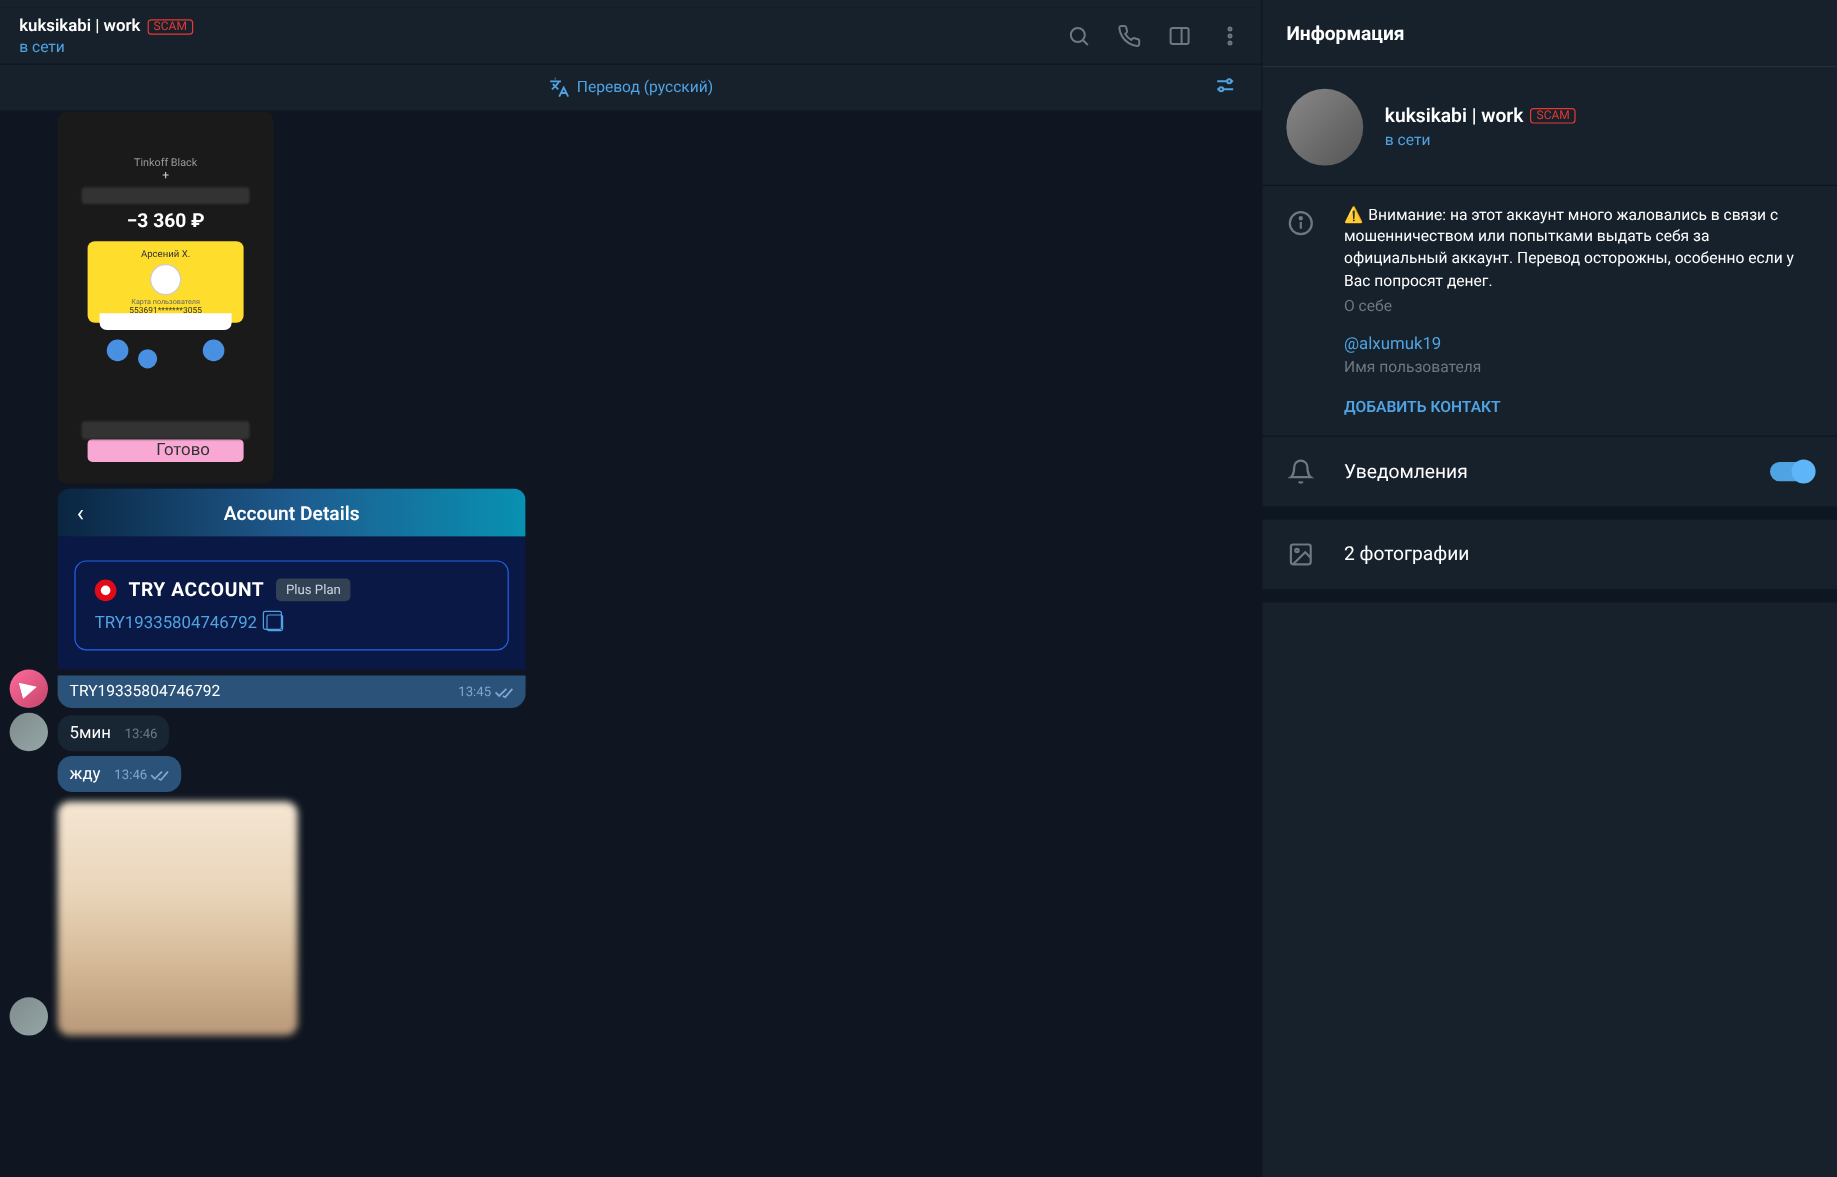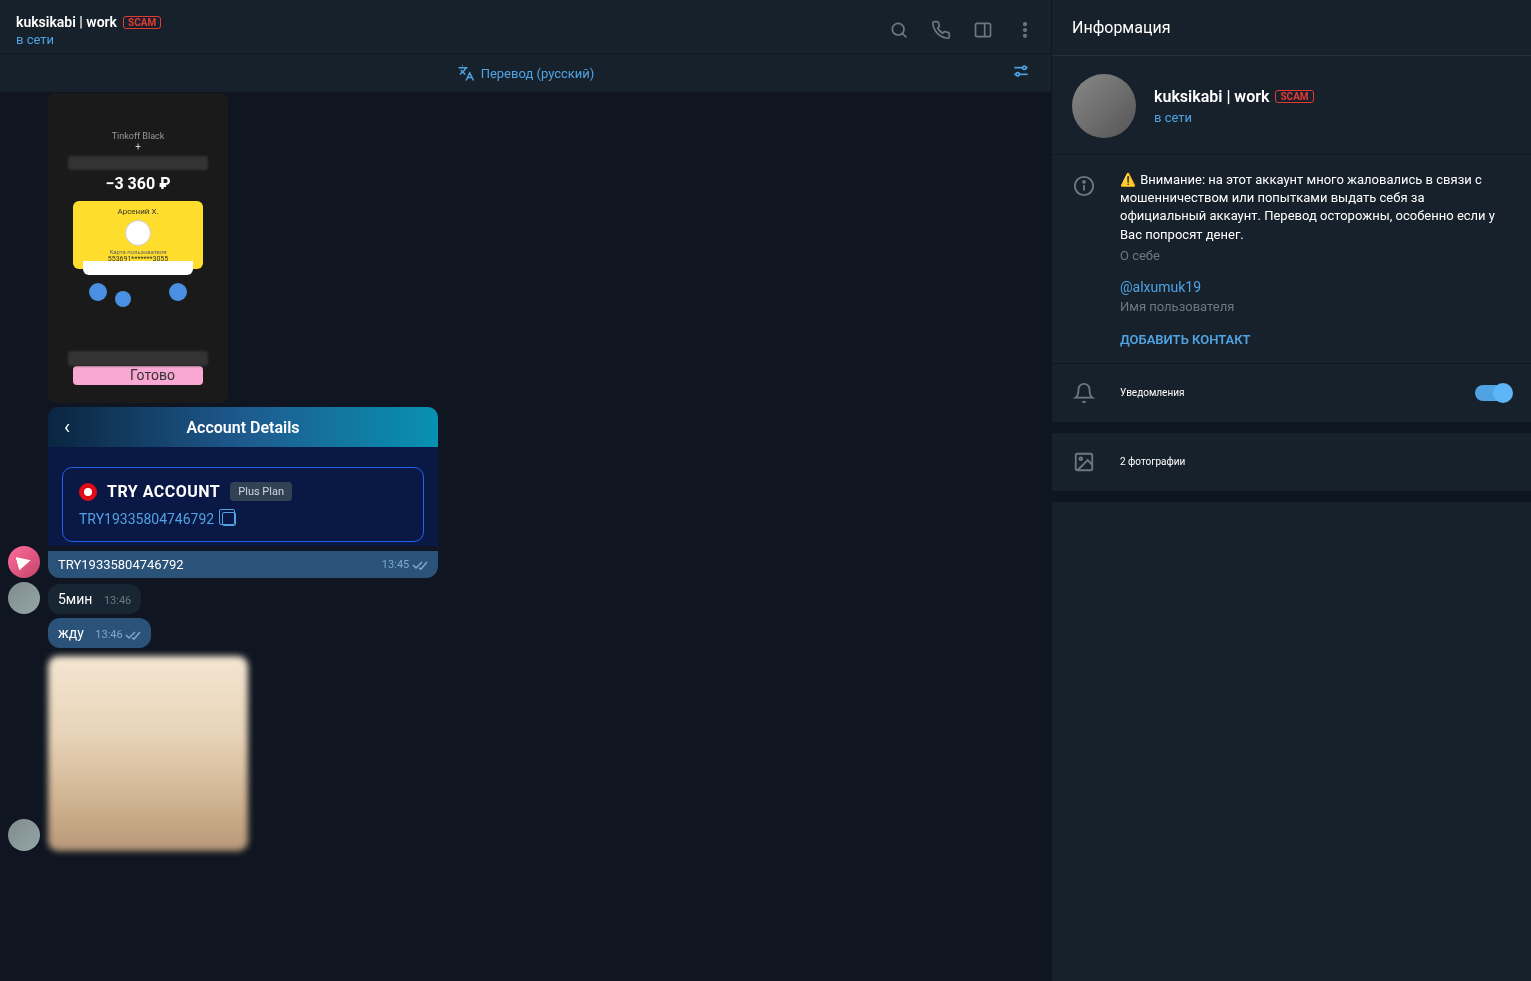--- a/index.html
+++ b/index.html
@@ -2,21 +2,21 @@
 <html><head>
 <meta charset="utf-8">
 <style>
 * { margin: 0; padding: 0; box-sizing: border-box; font-family: -apple-system, BlinkMacSystemFont, "Segoe UI", Roboto, sans-serif; }
 body { background: #0f1621; color: #fff; width: 1531px; height: 981px; overflow: hidden; display: flex; }
 .main-panel { flex: 1; display: flex; flex-direction: column; background: #0f1621; }
 .top-bar { height: 6px; background: #17212b; }
 .header { display: flex; align-items: flex-start; padding: 8px 16px 6px; background: #17212b; border-bottom: 1px solid #0e1621; }
 .header-left { flex: 1; }
 .chat-title { font-size: 14px; font-weight: 600; display: flex; align-items: center; gap: 6px; }
-.scam-badge { border: 1px solid #e53935; color: #e53935; font-size: 10px; padding: 0 4px; border-radius: 3px; font-weight: 700; }
+.scam-badge { border: 1px solid #e53935; color: #e53935; font-size: 10px; padding: 0 4px; border-radius: 3px; font-weight: 400; }
 .chat-status { font-size: 13px; color: #4fa3e3; margin-top: 2px; }
 .header-icons { display: flex; gap: 22px; align-items: center; margin-top: 6px; }
 .hicon { width: 20px; height: 20px; cursor: pointer; display: flex; align-items: center; justify-content: center; }
 .hicon svg { stroke: #6d7883; fill: none; }
 .translate-bar { background: #17212b; padding: 10px 0; display: flex; align-items: center; justify-content: center; position: relative; border-bottom: 1px solid #0e1621; }
 .translate-text { color: #4fa3e3; font-size: 13px; display: flex; align-items: center; gap: 6px; }
 .translate-settings { position: absolute; right: 20px; cursor: pointer; }
 .chat-area { flex: 1; overflow-y: auto; padding: 0 0 20px 8px; }
 .msg-row { display: flex; align-items: flex-end; gap: 8px; margin-bottom: 4px; }
 .avatar { width: 32px; height: 32px; border-radius: 50%; flex-shrink: 0; }
@@ -41,50 +41,50 @@
 .tinkoff-card-white { position: absolute; bottom: -6px; left: 10px; width: 110px; height: 14px; background: #fff; border-radius: 0 0 6px 6px; }
 .tinkoff-icons { display: flex; gap: 22px; margin-top: 14px; position: relative; }
 .ticon { width: 18px; height: 18px; border-radius: 50%; background: #4a90e2; }
 .ticon.star { position: absolute; top: 8px; left: 26px; background: #4a90e2; width: 16px; height: 16px; }
 .tinkoff-done { width: 130px; height: 24px; background: #f9a8d4; border-radius: 4px; display: flex; align-items: center; justify-content: center; font-size: 14px; color: #333; margin-top: auto; margin-bottom: 8px; padding-left: 29px; }
 .blurred-row { width: 140px; height: 18px; background: #333; border-radius: 3px; margin-top: 4px; filter: blur(1px); }
 .account-img { width: 390px; border-radius: 10px 10px 0 0; overflow: hidden; margin-left: 40px; margin-top: 4px; }
 .acc-header { height: 40px; background: linear-gradient(90deg, #0a2540, #1e5a8e, #0891b2); display: flex; align-items: center; padding: 0 16px; position: relative; }
 .acc-back { color: #fff; font-size: 20px; cursor: pointer; }
 .acc-title { position: absolute; left: 50%; transform: translateX(-50%); font-size: 16px; font-weight: 600; }
-.acc-body { background: #0a1845; padding: 20px 14px 4px; }
+.acc-body { background: #0a1845; padding: 20px 14px 16px; }
 .acc-card { border: 1px solid #2563eb; border-radius: 10px; padding: 14px 16px; }
 .acc-row1 { display: flex; align-items: center; gap: 10px; }
 .tr-flag { width: 18px; height: 18px; border-radius: 50%; background: #e30a17; position: relative; }
 .tr-flag::after { content: ''; position: absolute; width: 8px; height: 8px; border-radius: 50%; background: #fff; top: 5px; left: 5px; }
 .acc-name { font-size: 16px; font-weight: 700; letter-spacing: 0.5px; }
 .acc-plan { background: #334155; color: #cbd5e1; font-size: 11px; padding: 3px 8px; border-radius: 4px; }
 .acc-num { color: #4fa3e3; font-size: 14px; margin-top: 10px; display: flex; align-items: center; gap: 8px; }
 .copy-icon { width: 14px; height: 14px; border: 1.5px solid #4fa3e3; border-radius: 2px; position: relative; cursor: pointer; }
 .copy-icon::after { content: ''; position: absolute; width: 14px; height: 14px; border: 1.5px solid #4fa3e3; border-radius: 2px; top: -4px; left: -4px; }
 .text-below { background: #2b5278; border-radius: 0 0 12px 12px; padding: 6px 10px; width: 390px; margin-left: 40px; display: flex; justify-content: space-between; align-items: center; }
 .msg-text { font-size: 13px; }
 .cat-img { width: 200px; height: 195px; background: linear-gradient(180deg, #f5e6d3 0%, #e8d4b8 40%, #d4b896 70%, #b89878 100%); border-radius: 10px; margin-left: 40px; margin-top: 4px; filter: blur(3px); position: relative; }
 .side-panel { width: 480px; background: #17212b; display: flex; flex-direction: column; border-left: 1px solid #0e1621; }
-.side-header { padding: 18px 20px; font-size: 16px; font-weight: 400; border-bottom: 1px solid #242f3d; }
+.side-header { padding: 18px 20px; font-size: 16px; font-weight: 700; border-bottom: 1px solid #242f3d; }
 .profile-block { padding: 18px 20px 16px; display: flex; align-items: center; gap: 18px; border-bottom: 1px solid #0e1621; }
 .big-avatar { width: 64px; height: 64px; border-radius: 50%; background: linear-gradient(135deg, #888, #555); flex-shrink: 0; }
 .profile-name { font-size: 16px; font-weight: 600; display: flex; align-items: center; gap: 6px; }
 .profile-status { font-size: 13px; color: #4fa3e3; margin-top: 4px; }
 .info-section { padding: 16px 20px; display: flex; gap: 24px; border-bottom: 1px solid #0e1621; }
 .info-icon { width: 24px; flex-shrink: 0; display: flex; justify-content: center; margin-top: 4px; }
 .info-content { flex: 1; }
 .warning-text { font-size: 13px; line-height: 1.4; color: #fff; }
 .warn-emoji { margin-right: 4px; }
 .info-label { font-size: 13px; color: #6d7883; margin-top: 4px; }
 .username-link { color: #4fa3e3; font-size: 14px; margin-top: 16px; display: block; }
 .add-contact { color: #4fa3e3; font-size: 13px; font-weight: 600; margin-top: 18px; cursor: pointer; text-transform: uppercase; }
 .row-section { padding: 18px 20px; display: flex; align-items: center; gap: 24px; border-bottom: 1px solid #0e1621; }
 .row-icon { width: 24px; display: flex; justify-content: center; }
-.row-label { flex: 1; font-size: 10px; }
+.row-label { flex: 1; font-size: 16px; }
 .toggle { width: 36px; height: 16px; background: #4fa3e3; border-radius: 8px; position: relative; cursor: pointer; }
 .toggle::after { content: ''; position: absolute; width: 20px; height: 20px; background: #5eb5f7; border-radius: 50%; top: -2px; right: -2px; }
 .block-section { padding: 18px 20px; display: flex; align-items: center; gap: 24px; cursor: pointer; }
 .block-label { color: #e53935; font-size: 14px; }
 .gap { height: 10px; background: #0e1621; }
 </style>
 </head>
 <body>
 
 <div class="main-panel">

